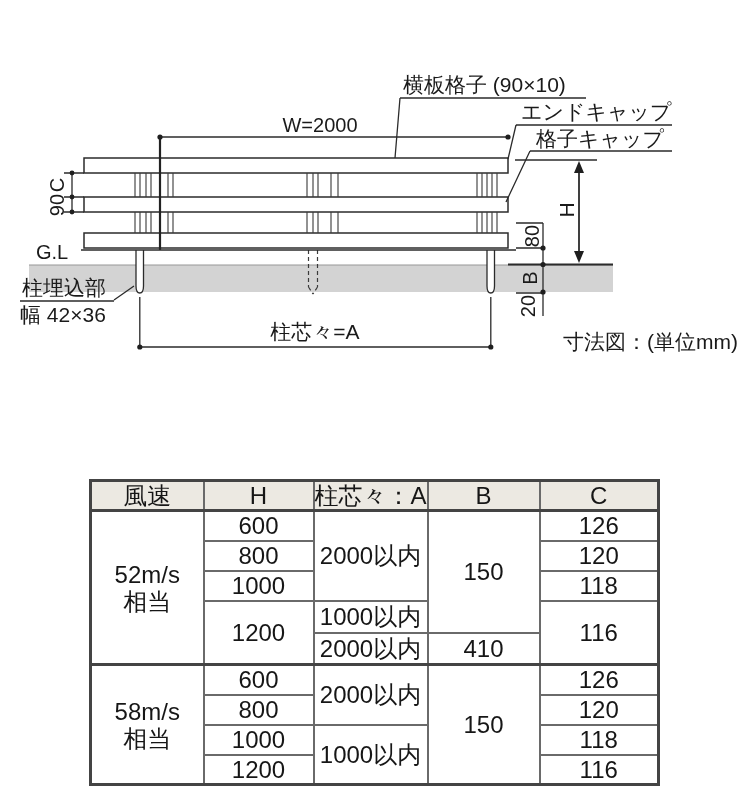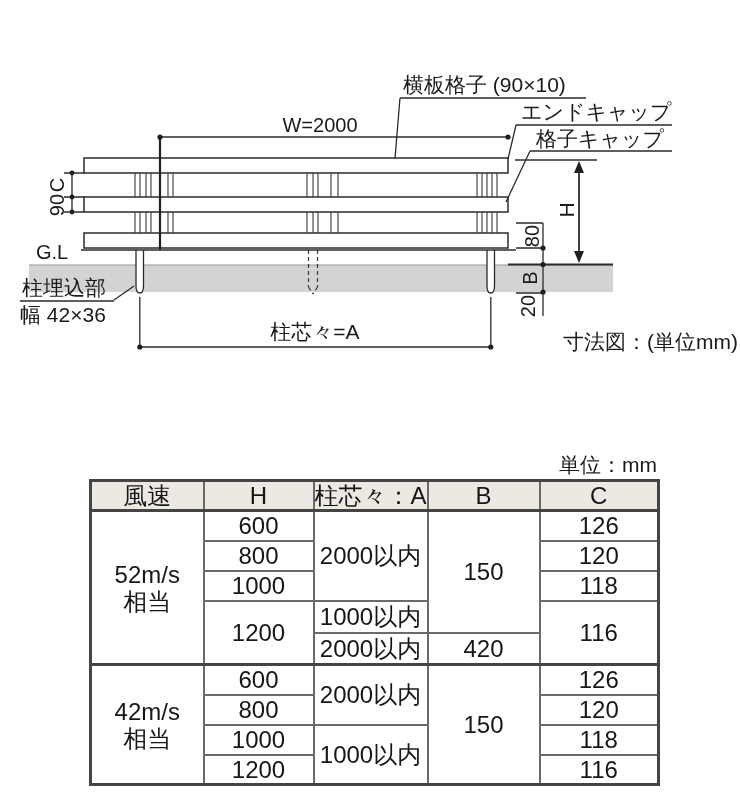--- a/index.html
+++ b/index.html
@@ -133,21 +133,20 @@
     <g>
       <path class="dline" d="M139.8,297 V347 M490.8,297 V347 M139.8,347 H490.8" stroke-width="1.1"></path>
       <circle class="dot" cx="139.8" cy="347" r="2.6"></circle>
       <circle class="dot" cx="490.8" cy="347" r="2.6"></circle>
       <text class="dlabel" x="315" y="339" text-anchor="middle">柱芯々=A</text>
     </g>
 
     <text class="dlabel" x="738" y="349" text-anchor="end">寸法図：(単位mm)</text>
   </svg>
 
-  <div id="unit-note">単位：mm</div>
 
   <div id="table-wrap">
     <table class="spec">
       <colgroup>
         <col style="width:113px">
           <col style="width:110px">
           <col style="width:114px">
         <col style="width:112px">
           <col style="width:119px">
       </colgroup>
@@ -180,26 +179,26 @@
           <td>1000</td>
           <td>118</td>
         </tr>
         <tr class="rt">
           <td rowspan="2">1200</td>
           <td>1000以内</td>
           <td rowspan="2">116</td>
         </tr>
         <tr class="rt">
           <td>2000以内</td>
-          <td>420</td>
+          <td>410</td>
         </tr>
 
         <tr class="r">
           <td rowspan="4" class="sec2">
-            <span>42m/s</span><br>
+            <span>58m/s</span><br>
             <span>相当</span>
           </td>
           <td class="sec2">600</td>
           <td class="sec2" rowspan="2">2000以内</td>
           <td class="sec2" rowspan="4">150</td>
           <td class="sec2">126</td>
         </tr>
         <tr class="r">
           <td>800</td>
           <td>120</td>

